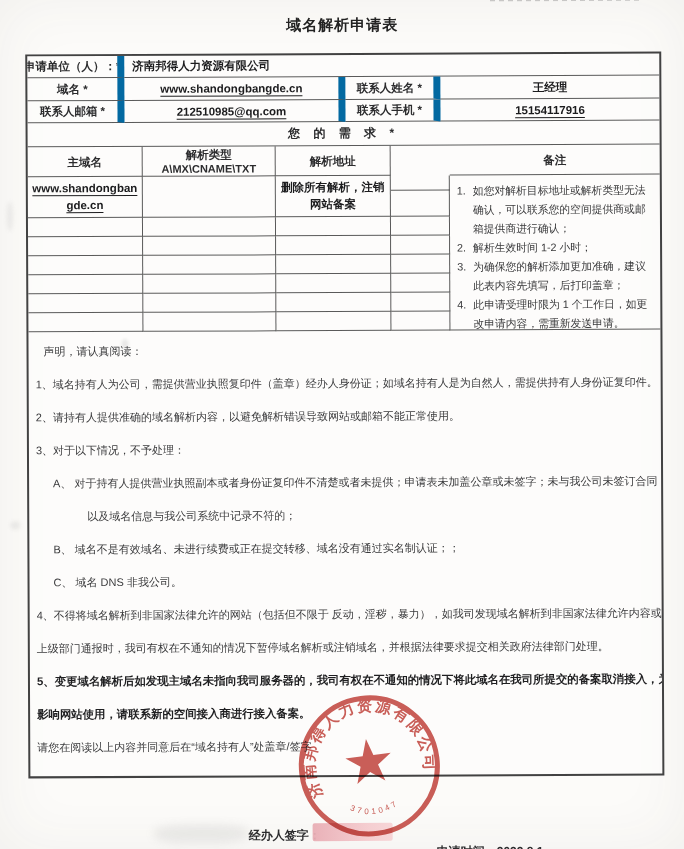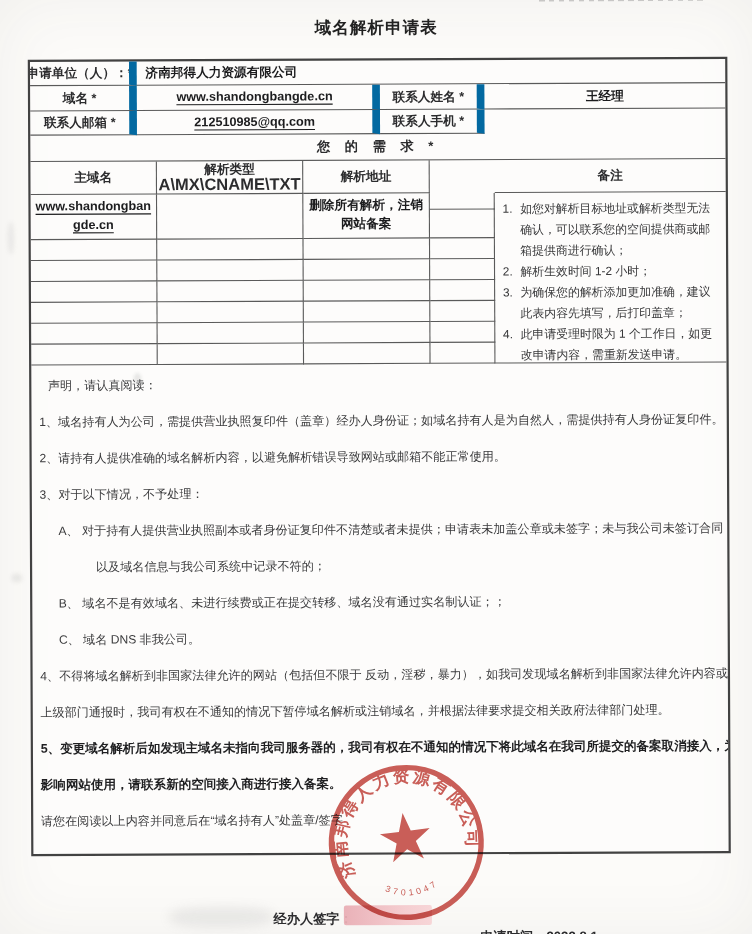--- a/index.html
+++ b/index.html
@@ -36,21 +36,21 @@
     font-size:12px;font-weight:700;letter-spacing:5px;color:#2c2c2e;
   }
   
   .req-grid{display:grid;grid-template-columns:115px 133px 115px 59px 1fr;grid-template-rows:30px 41px repeat(6,19px);}
   .rcell{
     border-right:1px solid #5a5a5a;border-bottom:1px solid #5a5a5a;box-sizing:border-box;
     font-size:11.5px;color:#2c2c2e;overflow:hidden;
   }
   .rcell.c5{border-right:none;}
   .hd{display:flex;flex-direction:column;align-items:center;justify-content:center;font-weight:700;line-height:14px;}
-  .hd .sub{font-weight:600;font-size:15px;}
+  .hd .sub{font-weight:600;font-size:11px;}
   .dcell{display:flex;align-items:center;justify-content:center;text-align:center;font-weight:700;line-height:17px;padding:1px 3px;word-break:break-all;color:#1c1c1e;}
   .remark-cell{grid-column:5;grid-row:2 / 9;padding:6px 5px 0 7px;}
   .rk{display:flex;font-size:10.8px;line-height:19px;color:#38383a;}
   .rk .rk-n{flex:0 0 16px;}
   .rk .rk-t{flex:1;}
   
   .decl{position:absolute;left:0;right:0;top:276px;bottom:0;padding:11px 8px 0 7px;box-sizing:border-box;overflow:hidden;}
   .dl{font-size:11px;line-height:16px;margin-bottom:17px;white-space:nowrap;color:#3a3a3c;}
   .dl.m8{margin-left:8px;}
   .dl.in1{margin-left:17px;}
@@ -95,20 +95,21 @@
         <div class="ic span-rest noright val">济南邦得人力资源有限公司</div>
 
         <div class="ic">域名 *</div>
         <div class="ic val uline">www.shandongbangde.cn</div>
         <div class="ic">联系人姓名 *</div>
         <div class="ic noright val">王经理</div>
 
         <div class="ic">联系人邮箱 *</div>
         <div class="ic val uline">212510985@qq.com</div>
         <div class="ic">联系人手机 *</div>
+        <div class="ic noright val uline">15154117916</div>
       </div>
 
       <div class="needs">您 的 需 求 *</div>
 
       <div class="req-grid">
         <div class="rcell hd" style="grid-row:1;grid-column:1;">主域名</div>
         <div class="rcell hd" style="grid-row:1;grid-column:2;">
           <span>解析类型</span>
           <span class="sub">A\MX\CNAME\TXT</span>
         </div>

